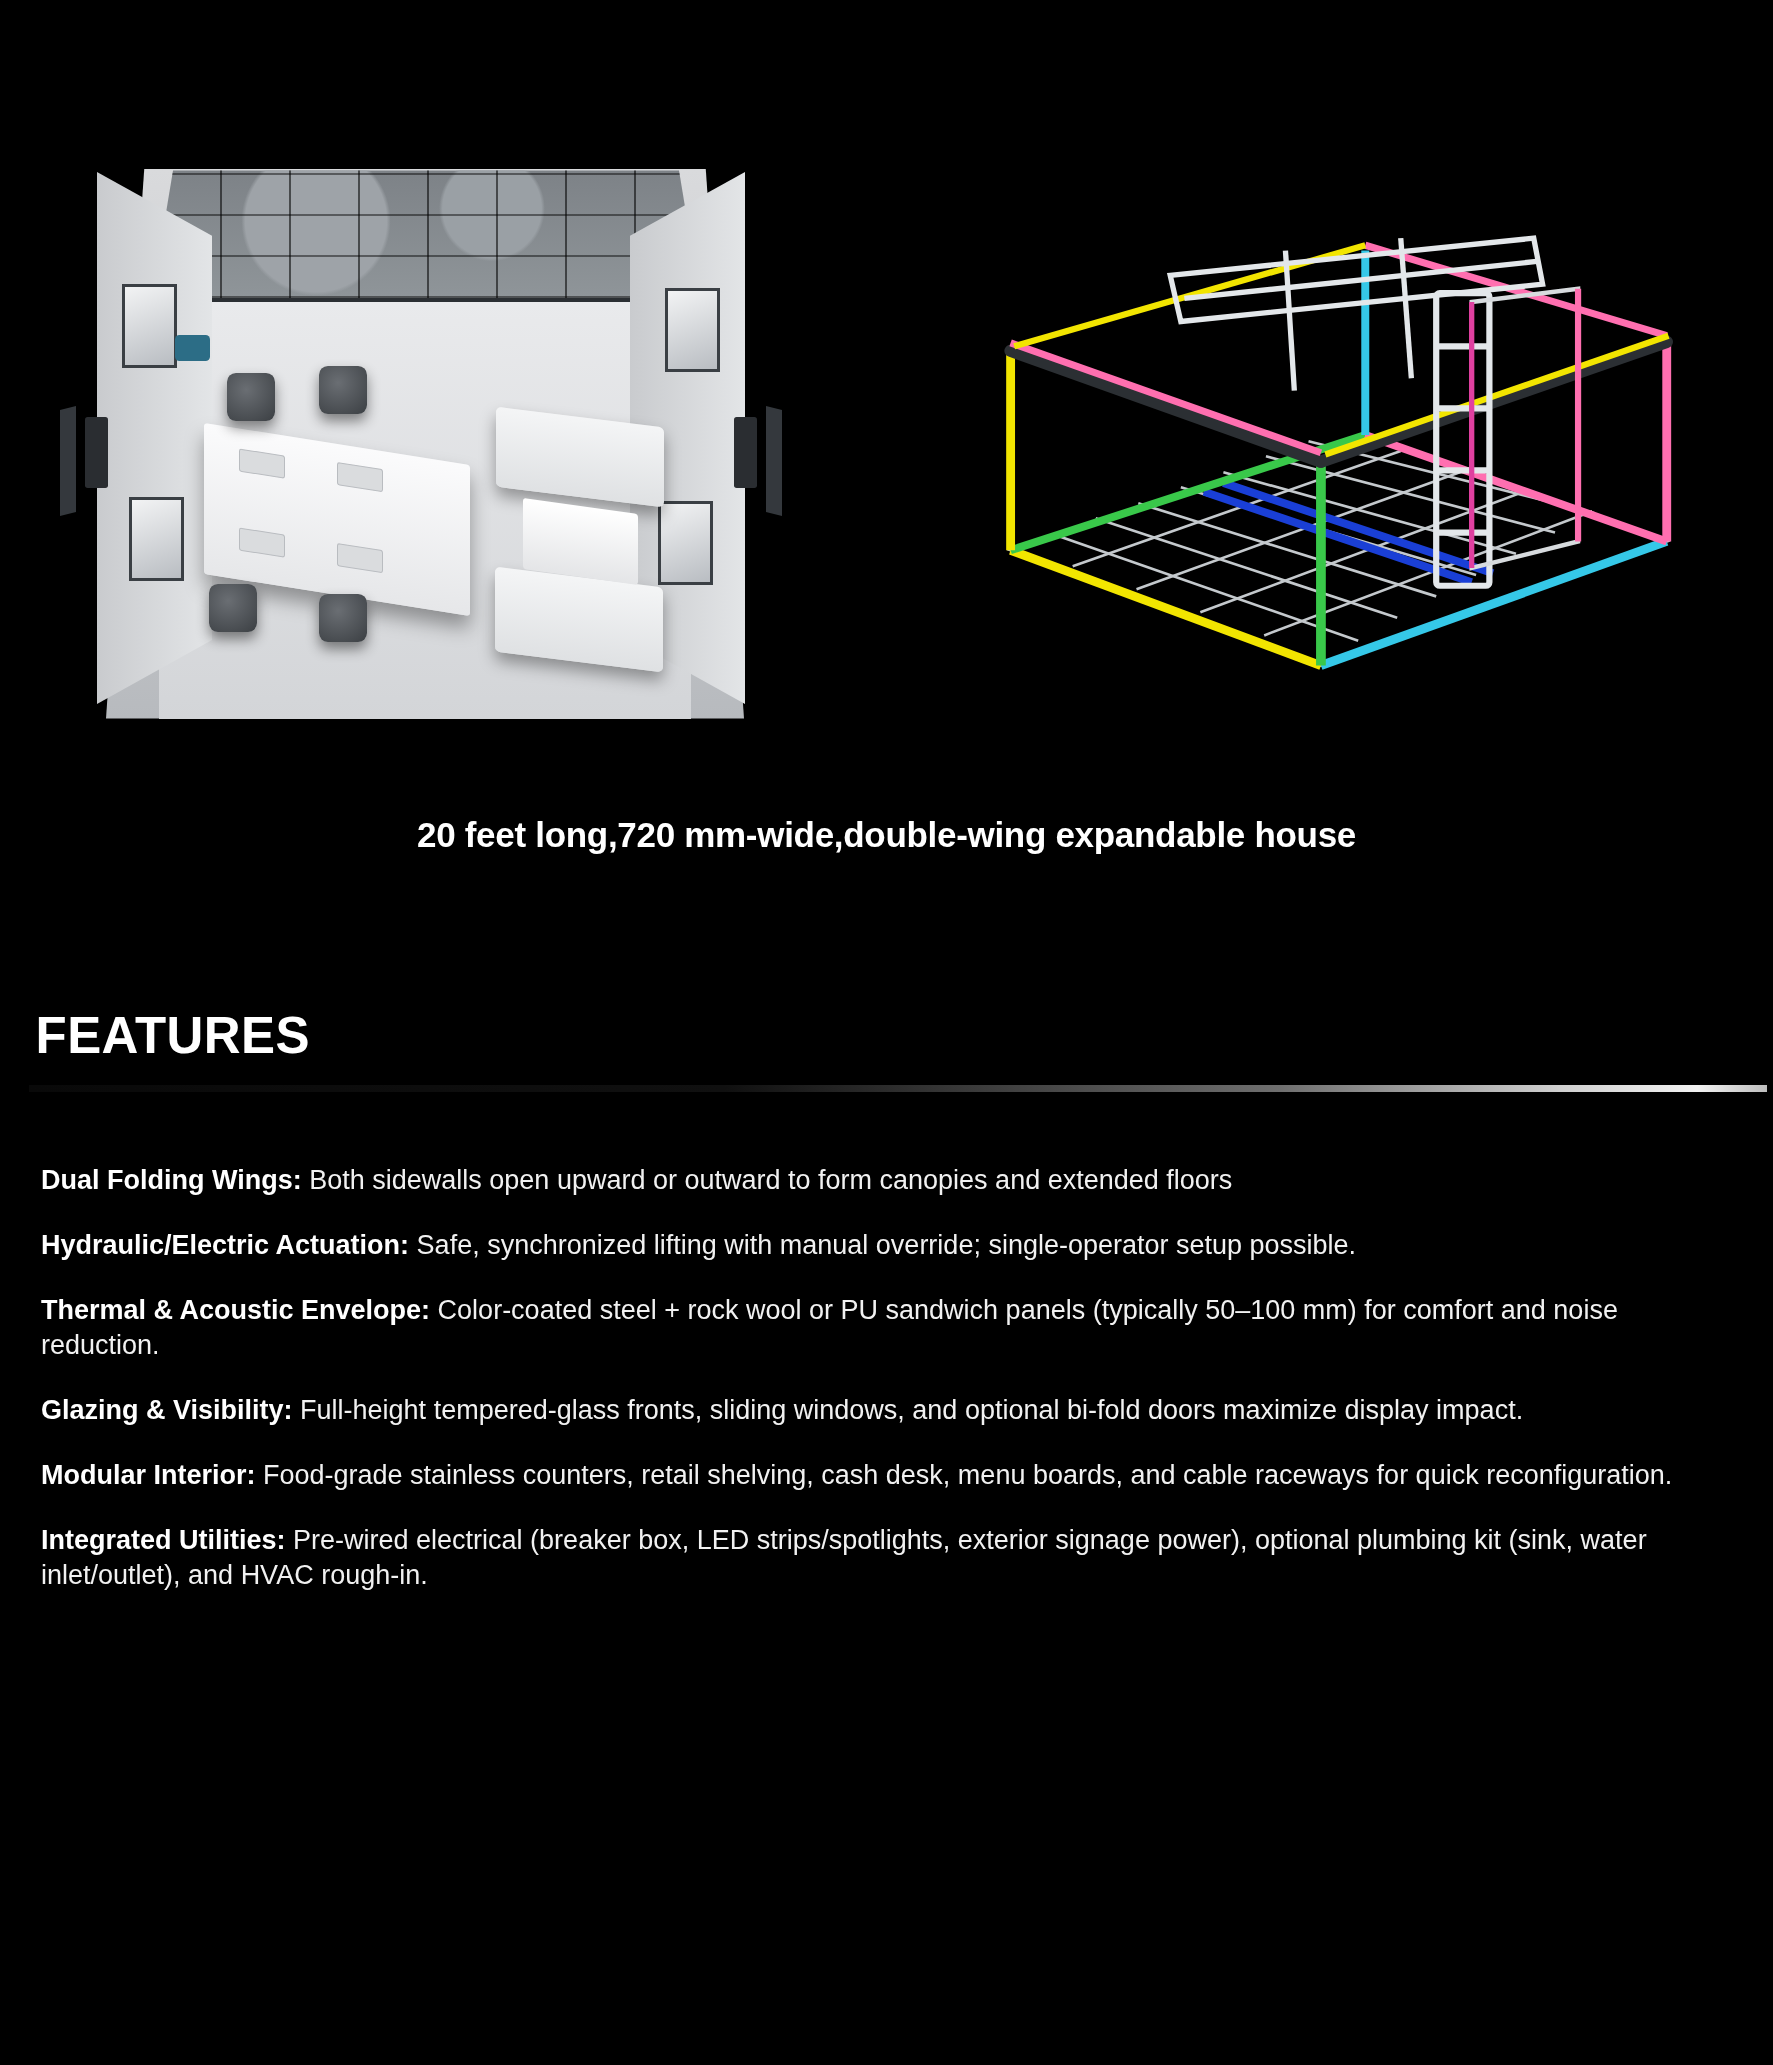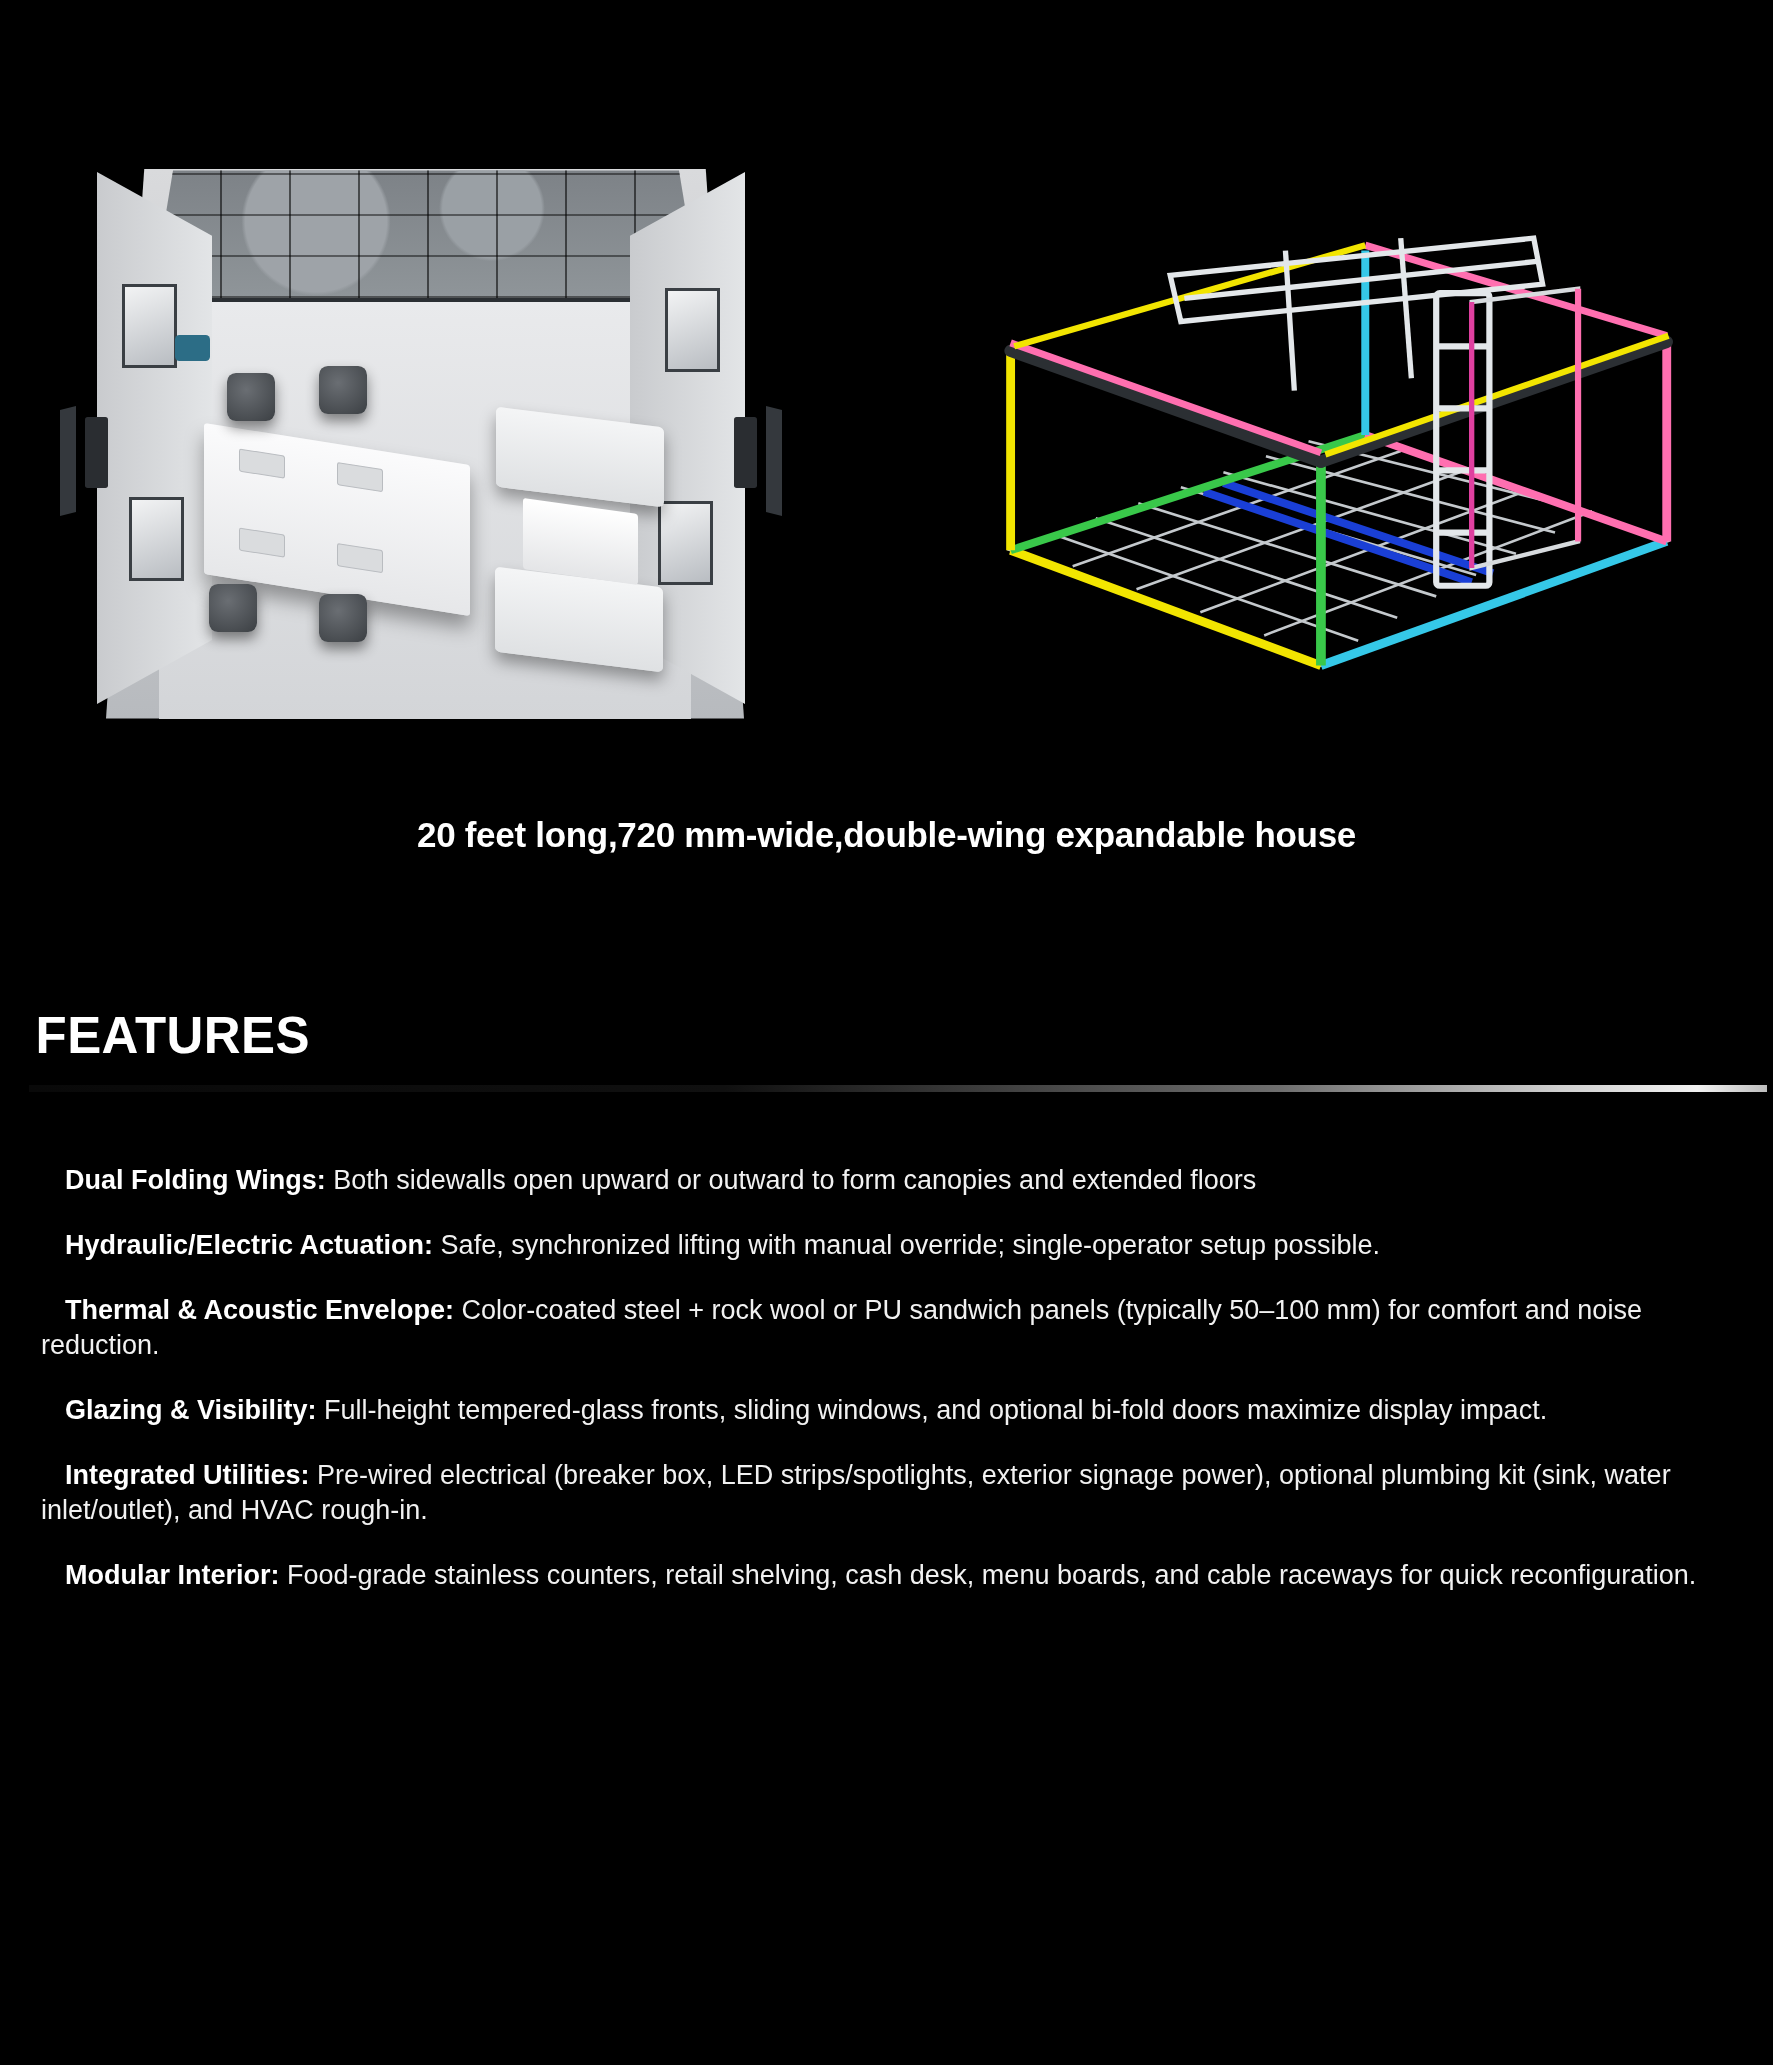--- a/index.html
+++ b/index.html
@@ -143,21 +143,21 @@
     background: linear-gradient(90deg, #090909 0%, #101010 40%, #6f6f6f 72%, #cfcfcf 88%, #f2f2f2 96%, #bdbdbd 100%);
   }
   .feature-list { margin: 71px 0 0 0; padding: 0 35px 80px 32px; }
   .feature {
     font-size: 27px;
     line-height: 1.30;
     color: #f1f1f1;
     margin-bottom: 30px;
     max-width: 1729px;
   }
-  .feature b { color: #ffffff; font-weight: bold; margin-left: 24px; }
+  .feature b { color: #ffffff; font-weight: bold; }
 </style>
 </head>
 <body>
 
 <div class="page">
 
   <div class="hero-row">
 
     <div class="hero-cell hero-left">
       <div class="interior">
@@ -283,23 +283,23 @@
     </p>
     <p class="feature">
       <b>Thermal &amp; Acoustic Envelope:</b>
       <span>Color-coated steel + rock wool or PU sandwich panels (typically 50–100 mm) for comfort and noise reduction.</span>
     </p>
     <p class="feature">
       <b>Glazing &amp; Visibility:</b>
       <span>Full-height tempered-glass fronts, sliding windows, and optional bi-fold doors maximize display impact.</span>
     </p>
     <p class="feature">
+      <b>Modular Interior:</b>
+      <span>Food-grade stainless counters, retail shelving, cash desk, menu boards, and cable raceways for quick reconfiguration.</span>
+    </p>
+    <p class="feature">
       <b>Integrated Utilities:</b>
       <span>Pre-wired electrical (breaker box, LED strips/spotlights, exterior signage power), optional plumbing kit (sink, water inlet/outlet), and HVAC rough-in.</span>
     </p>
-    <p class="feature">
-      <b>Modular Interior:</b>
-      <span>Food-grade stainless counters, retail shelving, cash desk, menu boards, and cable raceways for quick reconfiguration.</span>
-    </p>
   </div>
 
 </div>
 
 
 </body></html>

